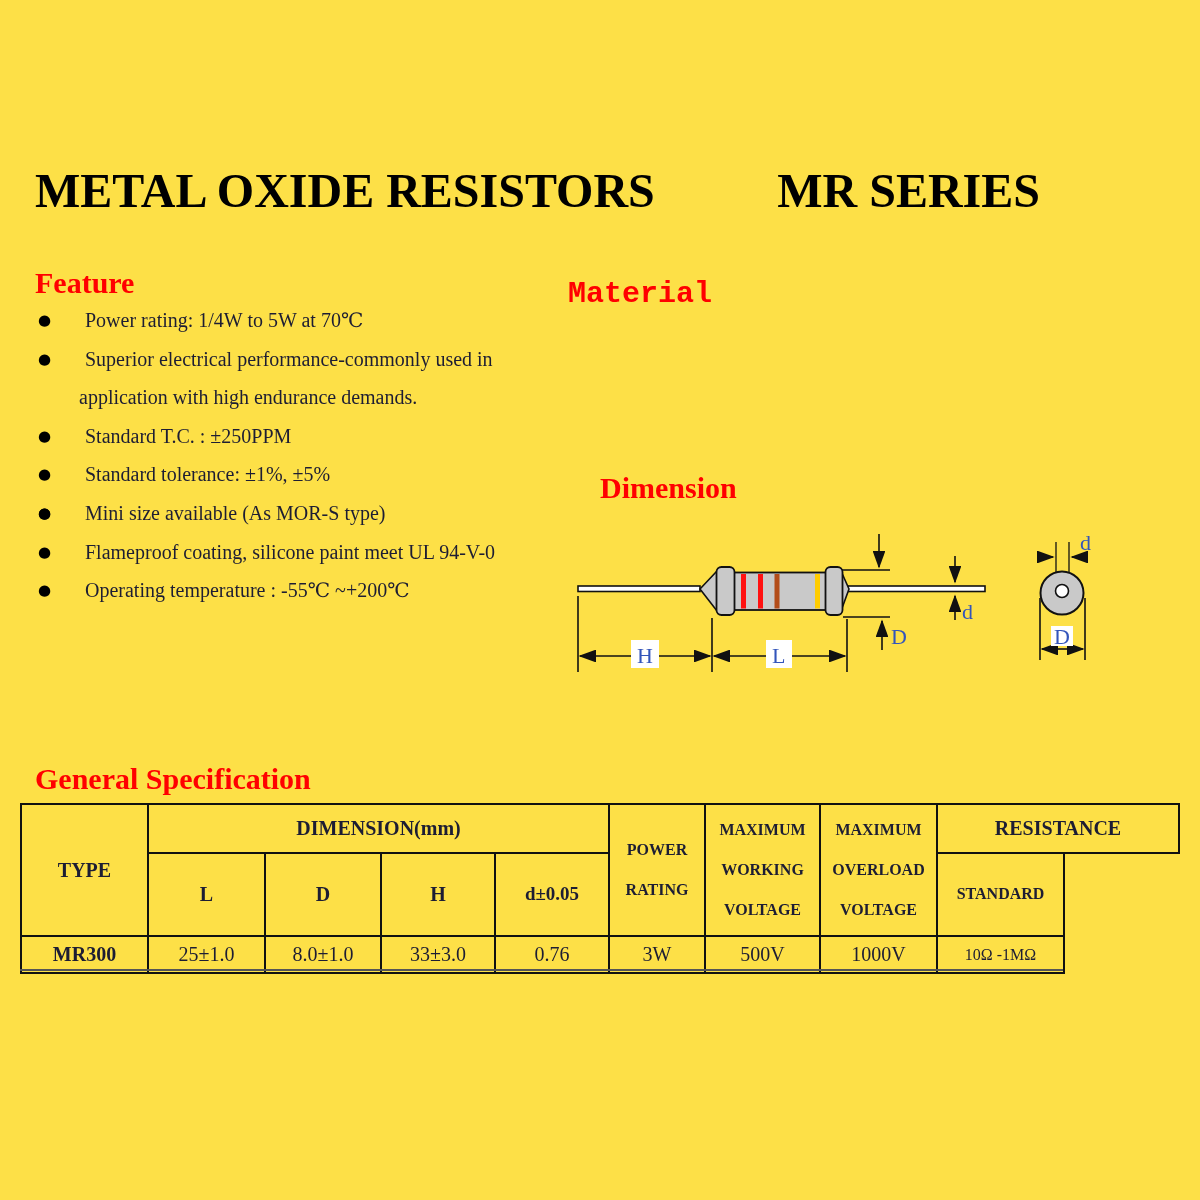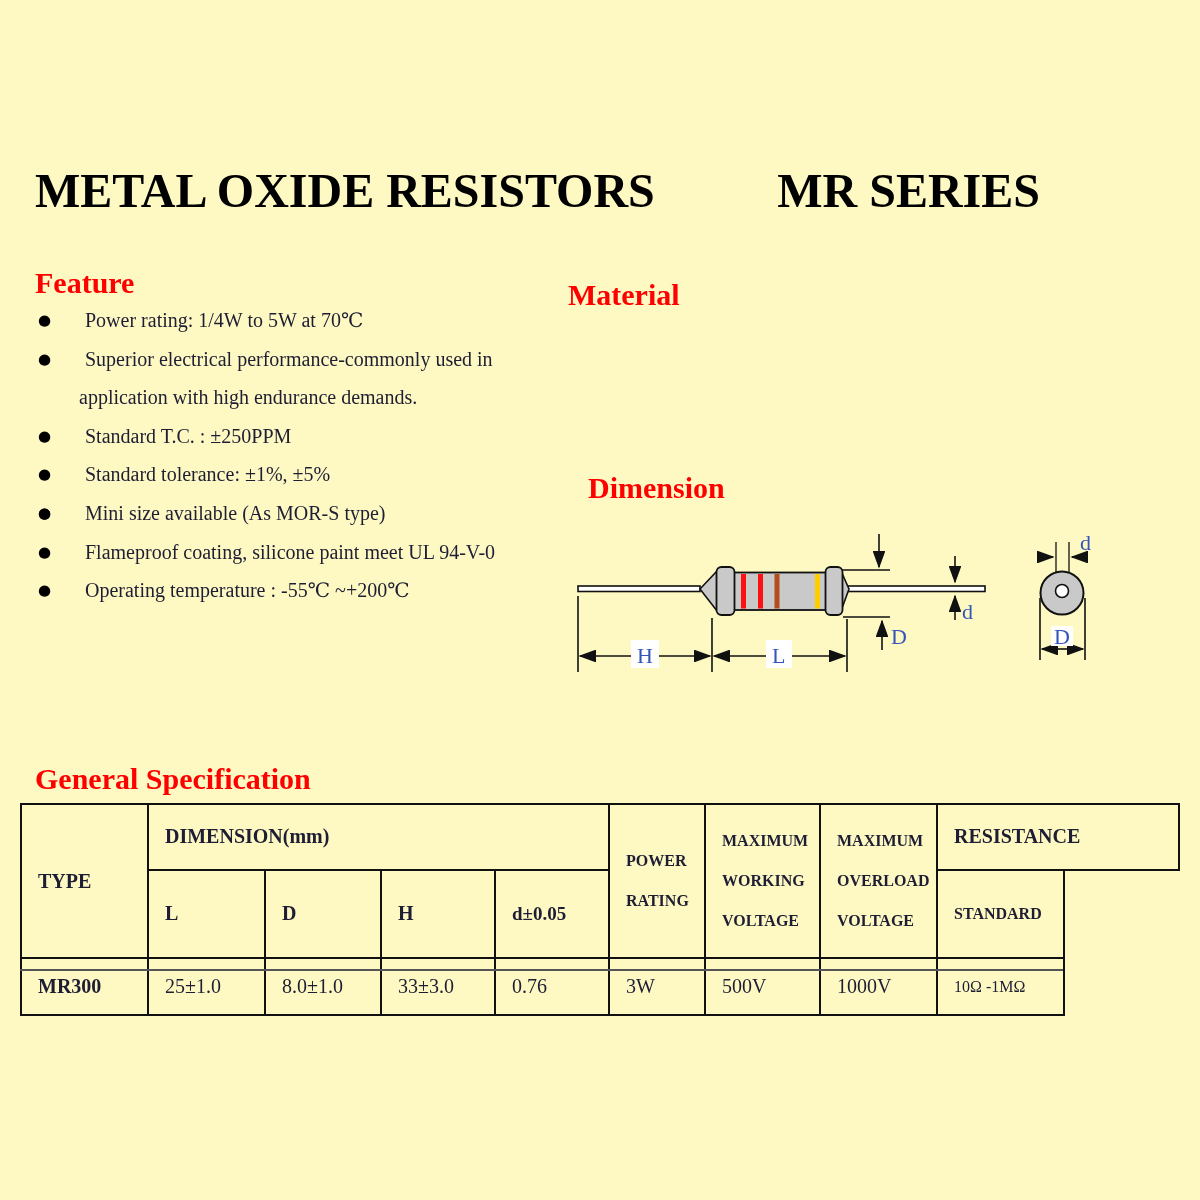--- a/index.html
+++ b/index.html
@@ -7,21 +7,21 @@
     --label-blue:#3355bb;
     --body-gray:#c9c9c9;
     --text-dark:#1d1d33;
     --line-black:#111111;
   }
   *{box-sizing:border-box;margin:0;padding:0;}
   html,body{background:#ffffff;}
   .page{
     position:relative;
     width:1200px;height:1200px;
-    background:#fef9c3;
+    background:#fde047;
     font-family:"Liberation Serif","DejaVu Serif",serif;
     color:var(--text-dark);
     overflow:hidden;
   }
   
   .title-row{
     position:absolute;left:35px;top:166px;width:1005px;
     display:flex;justify-content:space-between;align-items:baseline;
     font-weight:bold;font-size:48px;line-height:1.05;color:#000;
     letter-spacing:0px;white-space:nowrap;
@@ -53,23 +53,23 @@
   .diagram{position:absolute;left:560px;top:520px;width:560px;height:175px;}
   .diagram svg{display:block;}
   .dim-label{fill:var(--label-blue);font-size:22px;font-family:"Liberation Serif","DejaVu Serif",serif;}
   
   .spec-table{
     position:absolute;left:20px;top:803px;
     border-collapse:collapse;table-layout:fixed;width:1158px;
   }
   .spec-table td{
     border:2px solid var(--line-black);
-    text-align:left;vertical-align:middle;
+    text-align:center;vertical-align:middle;
     font-size:20px;color:var(--text-dark);
-    padding:16px;
+    padding:5px;
   }
   .spec-table td.hdr{font-weight:bold;font-size:16px;line-height:40px;}
   .spec-table td.hdr-big{font-weight:bold;font-size:20px;}
   .spec-table td.g{border:none;}
   .spec-table .std-val{font-size:16px;}
   .spec-table .bold{font-weight:bold;}
   .crop-line{
     position:absolute;left:20px;top:969px;width:1043px;height:2px;
     background:#555;
   }
@@ -114,23 +114,23 @@
     <li>
       <span class="bullet">●</span>
       <span>Flameproof coating, silicone paint meet UL 94-V-0</span>
     </li>
     <li>
       <span class="bullet">●</span>
       <span>Operating temperature : -55℃ ~+200℃</span>
     </li>
   </ul>
 
-  <h2 class="red-heading" style="left:568px;top:278px;">Material</h2>
-
-  <h2 class="red-heading" style="left:588px;top:471px;">Dimension</h2>
+  <h2 class="red-heading" style="left:568px;top:278px;font-family:Liberation Mono, monospace;">Material</h2>
+
+  <h2 class="red-heading" style="left:600px;top:471px;">Dimension</h2>
 
   <div class="diagram">
     <svg width="560" height="175" viewBox="0 0 560 175" xmlns="http://www.w3.org/2000/svg">
       <defs>
         <marker id="ah" markerWidth="11" markerHeight="8" refX="10" refY="4" orient="auto">
           <polygon points="0,0 11,4 0,8" fill="#111"></polygon>
         </marker>
       </defs>
 
       <rect x="18" y="66" width="122" height="5.5" fill="#ffffff" stroke="#111" stroke-width="1.6"></rect>

